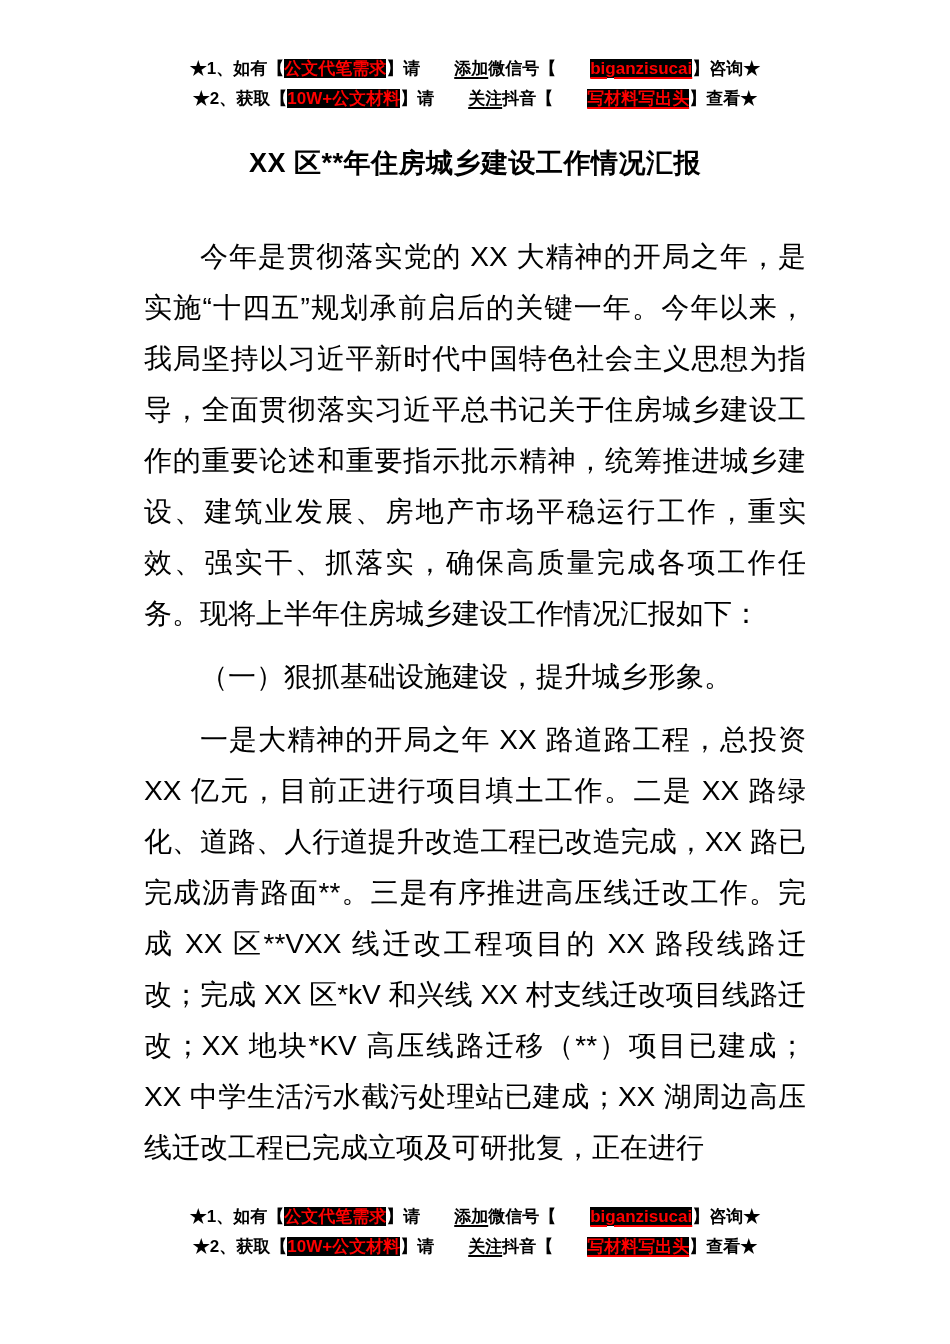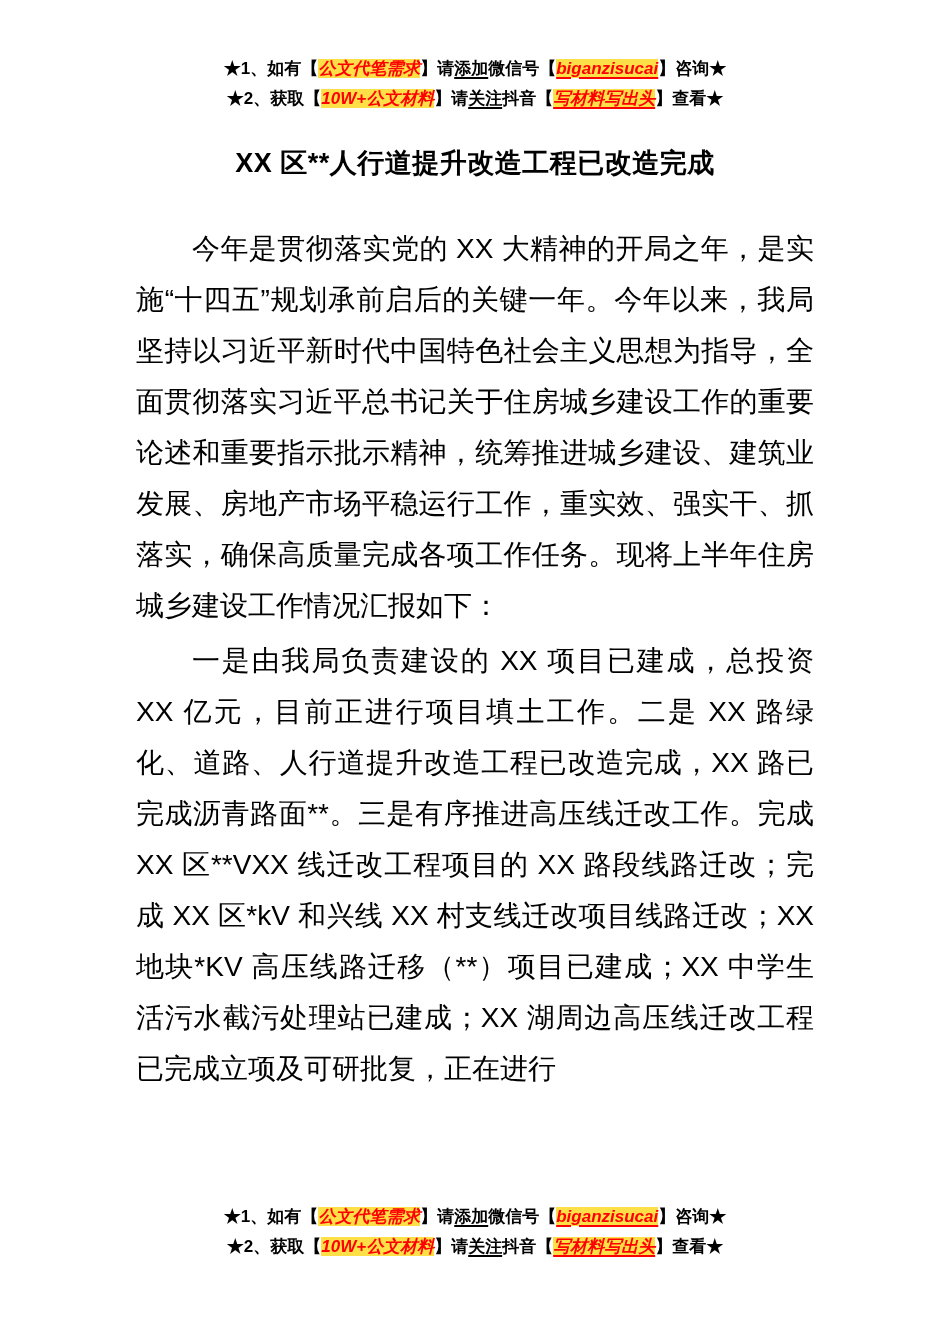--- a/index.html
+++ b/index.html
@@ -46,48 +46,50 @@
   .doc-body {
     position: absolute;
     top: 219px;
     left: 132px;
     width: 686px;
     font-size: 28px;
     line-height: 51px;
     text-align: justify;
   }
   .para {
-    margin: 4px;
+    margin: 12px;
     text-indent: 2em;
   }
   
   .b   { font-weight: 400; }
   .red { color: #ff0000; }
-  .hl  { background: #fde047; font-style: italic; }
+  .hl  { background: #000000; }
   .u   {
     text-decoration: underline;
     text-decoration-thickness: 2px;
     text-underline-offset: 3px;
+    margin-left: 34px;
   }
 </style>
 </head>
 <body>
 
 <div class="page">
 
   <div class="promo promo-top">
     <div class="promo-line"><span>★1、如有【</span><span class="hl red">公文代笔需求</span><span>】请</span><span class="u">添加</span><span>微信号【</span><span class="hl red u">biganzisucai</span><span>】咨询★</span></div>
     <div class="promo-line"><span>★2、获取【</span><span class="hl red">10W+公文材料</span><span>】请</span><span class="u">关注</span><span>抖音【</span><span class="hl red u">写材料写出头</span><span>】查看★</span></div>
   </div>
 
-  <h1 class="doc-title">XX 区**人行道提升改造工程已改造完成</h1>
+  <h1 class="doc-title">XX 区**年住房城乡建设工作情况汇报</h1>
 
   <div class="doc-body">
     <p class="para"><span>今年是贯彻落实党的 XX 大精神的开局之年，是实施“十四五”规划承前启后的关键一年。今年以来，我局坚持以习近平新时代中国特色社会主义思想为指导，全面贯彻落实习近平总书记关于住房城乡建设工作的重要论述和重要指示批示精神，统筹推进城乡建设、建筑业发展、房地产市场平稳运行工作，重实效、强实干、抓落实，确保高质量完成各项工作任务。现将上半年住房城乡建设工作情况汇报如下：</span></p>
-    <p class="para"><span class="b">一是</span><span>由我局负责建设的 XX 项目已建成，总投资 XX 亿元，目前正进行项目填土工作。</span><span class="b">二是</span><span> XX 路绿化、道路、人行道提升改造工程已改造完成，XX 路已完成沥青路面**。</span><span class="b">三是</span><span>有序推进高压线迁改工作。完成 XX 区**VXX 线迁改工程项目的 XX 路段线路迁改；完成 XX 区*kV 和兴线 XX 村支线迁改项目线路迁改；XX 地块*KV 高压线路迁移（**）项目已建成；XX 中学生活污水截污处理站已建成；XX 湖周边高压线迁改工程已完成立项及可研批复，正在进行</span></p>
+    <p class="para"><span>（一）狠抓基础设施建设，提升城乡形象。</span></p>
+    <p class="para"><span class="b">一是</span><span>大精神的开局之年 XX 路道路工程，总投资 XX 亿元，目前正进行项目填土工作。</span><span class="b">二是</span><span> XX 路绿化、道路、人行道提升改造工程已改造完成，XX 路已完成沥青路面**。</span><span class="b">三是</span><span>有序推进高压线迁改工作。完成 XX 区**VXX 线迁改工程项目的 XX 路段线路迁改；完成 XX 区*kV 和兴线 XX 村支线迁改项目线路迁改；XX 地块*KV 高压线路迁移（**）项目已建成；XX 中学生活污水截污处理站已建成；XX 湖周边高压线迁改工程已完成立项及可研批复，正在进行</span></p>
   </div>
 
   <div class="promo promo-bottom">
     <div class="promo-line"><span>★1、如有【</span><span class="hl red">公文代笔需求</span><span>】请</span><span class="u">添加</span><span>微信号【</span><span class="hl red u">biganzisucai</span><span>】咨询★</span></div>
     <div class="promo-line"><span>★2、获取【</span><span class="hl red">10W+公文材料</span><span>】请</span><span class="u">关注</span><span>抖音【</span><span class="hl red u">写材料写出头</span><span>】查看★</span></div>
   </div>
 
 </div>
 
 </body></html>

